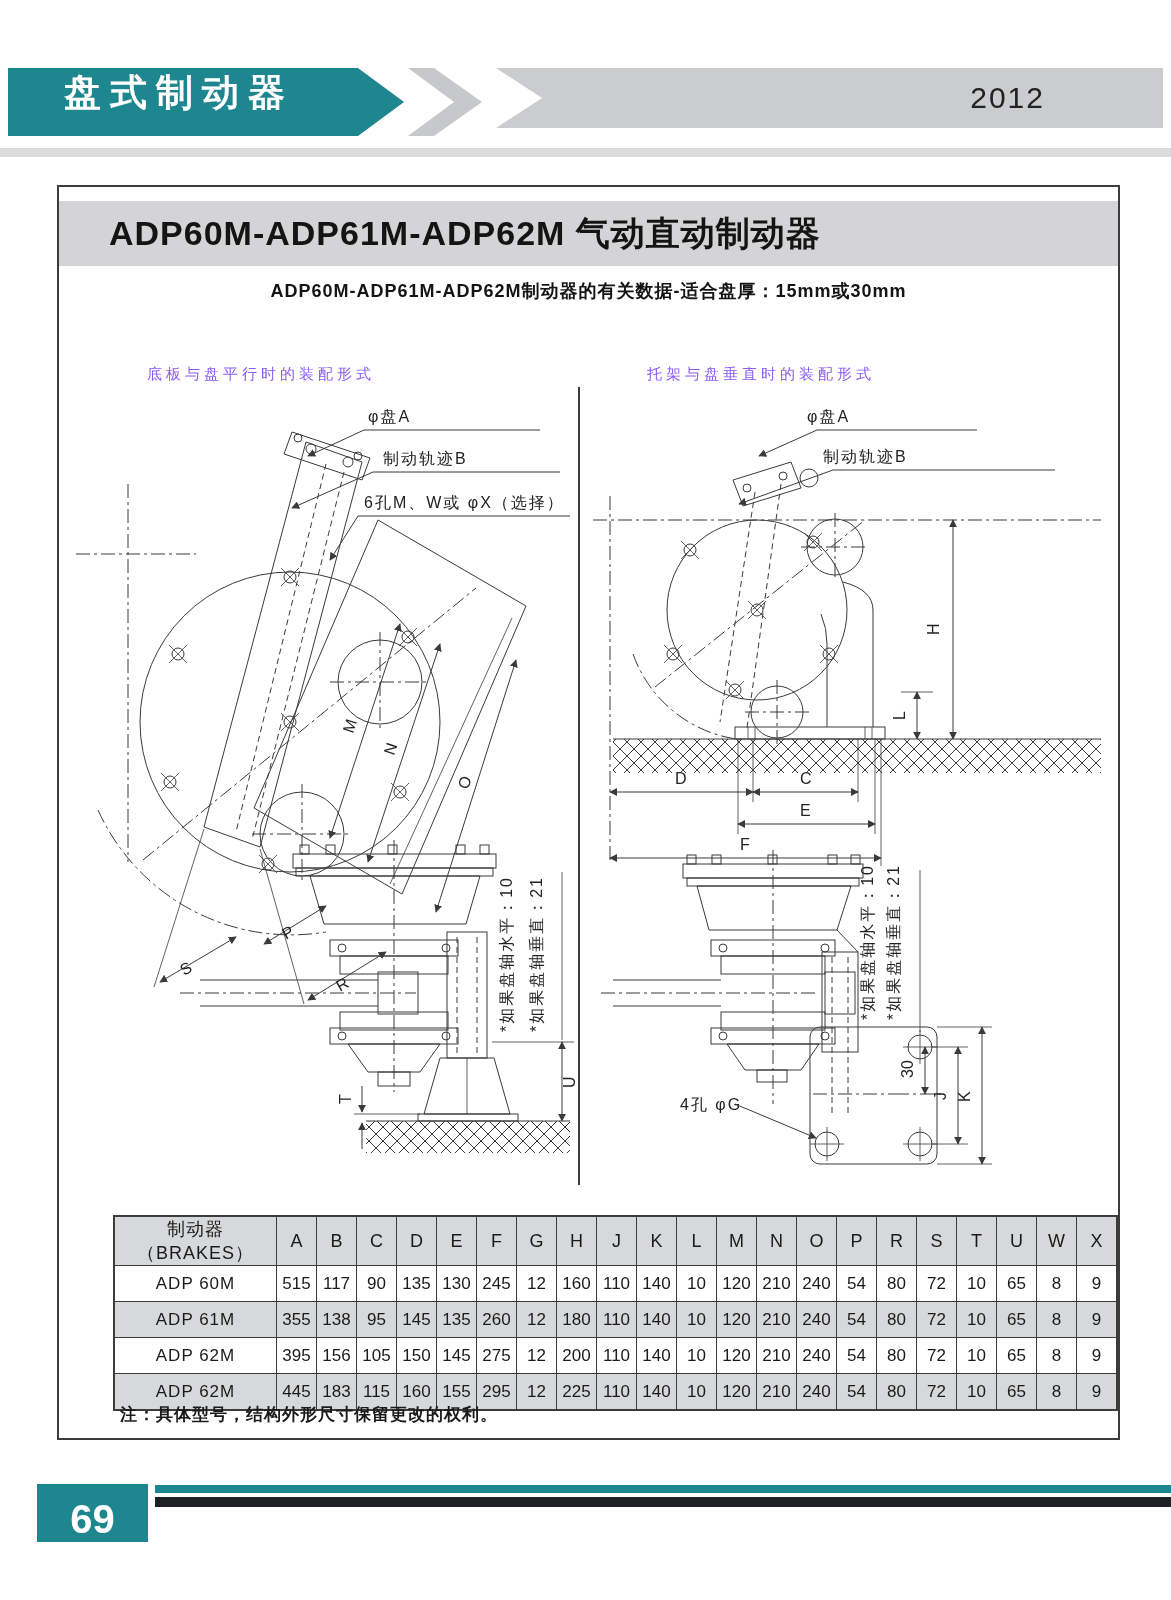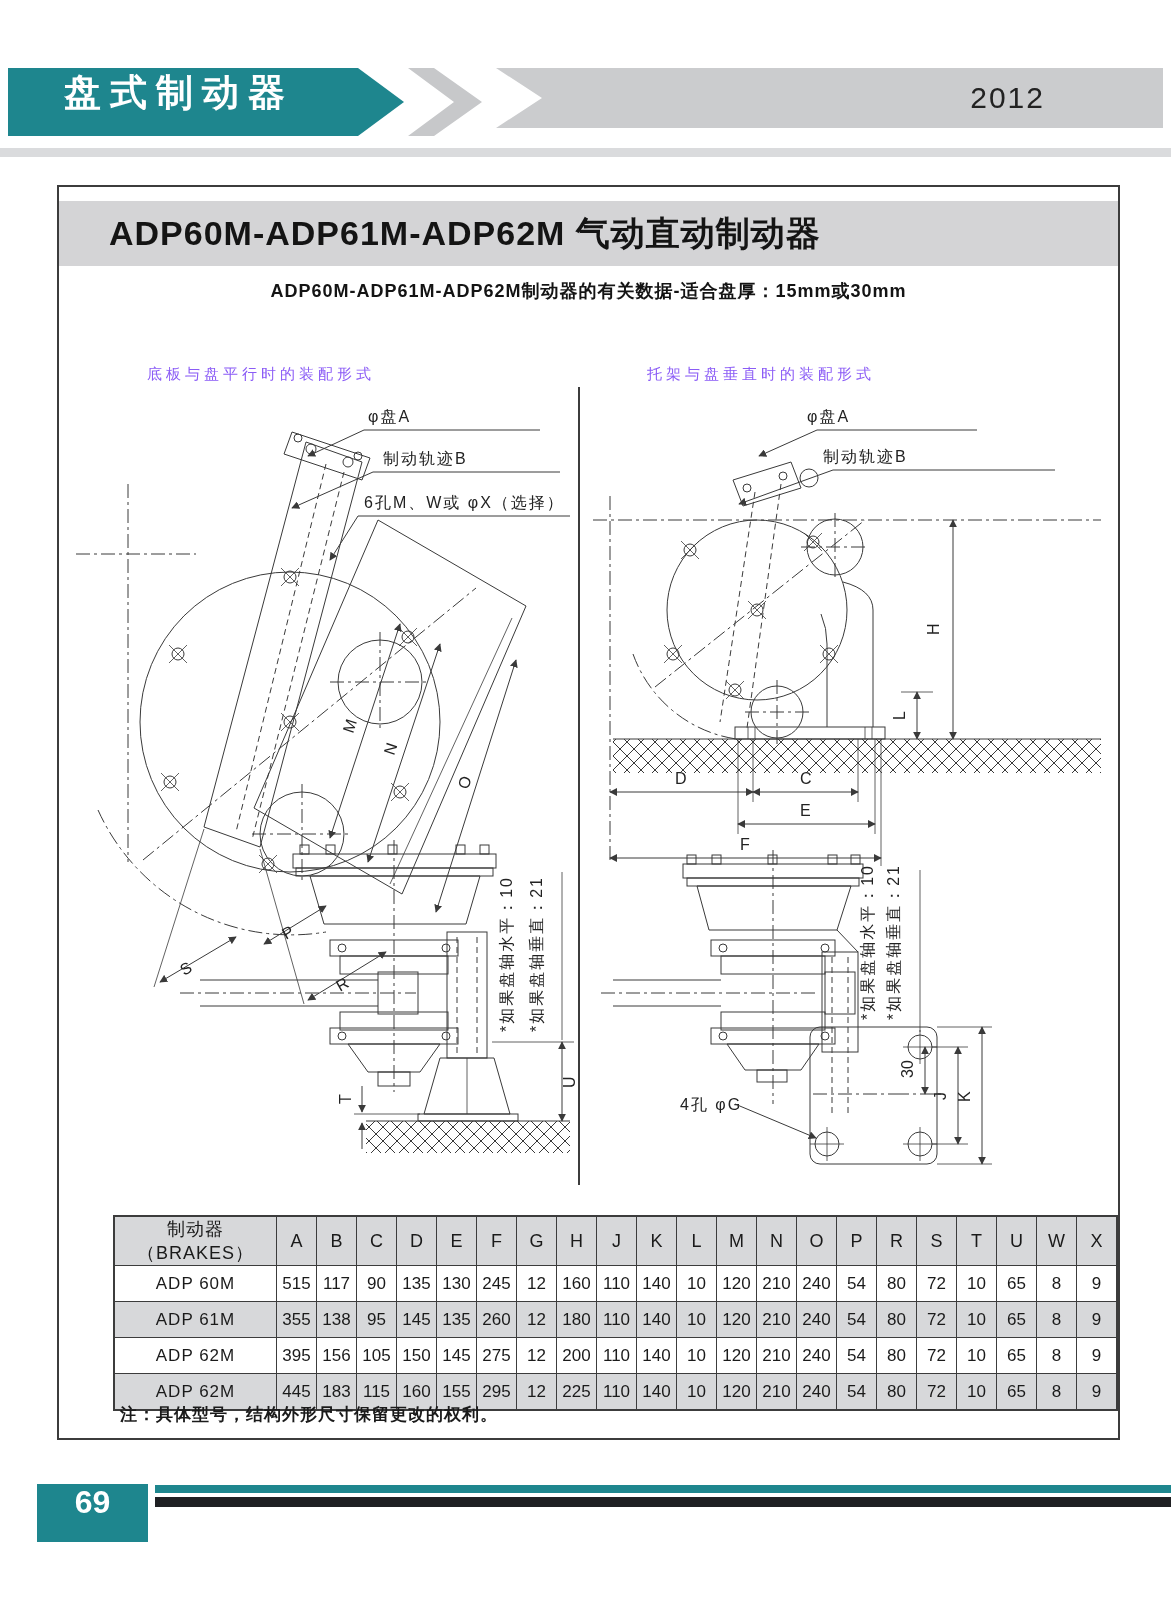--- a/index.html
+++ b/index.html
@@ -60,21 +60,21 @@
   .spec th,.spec td{border:1px solid #3c3c3c;text-align:center;font-size:17px;padding:0;color:#1a1a1a;}
   .spec th{background:#d7d8da;font-weight:normal;height:39px;font-size:18px;}
   .spec td{height:35px;background:#fff;}
   .spec tr.alt td{background:#d7d8da;}
   .spec .name-col{width:170px;letter-spacing:1px;}
   .spec th:not(.name-col),.spec td:not(.name-col){width:39px;min-width:39px;}
   .note{position:absolute;left:61px;top:1216px;font-size:17px;font-weight:600;letter-spacing:1px;color:#1a1a1a;}
   
   .pgnum{
     position:absolute;left:37px;top:1484px;width:111px;height:58px;background:#1e868e;
-    color:#fff;font-size:32px;font-weight:bold;display:flex;align-items:flex-start;justify-content:center;
+    color:#fff;font-size:40px;font-weight:bold;display:flex;align-items:flex-end;justify-content:center;
   }
   .stripe-teal{position:absolute;left:155px;top:1485px;width:1016px;height:8px;background:#1e868e;}
   .stripe-black{position:absolute;left:155px;top:1497px;width:1016px;height:10px;background:#1f2023;}
 </style>
 </head>
 <body>
 
 <div class="hdr-teal">
   <span>盘式制动器</span>
 </div>

